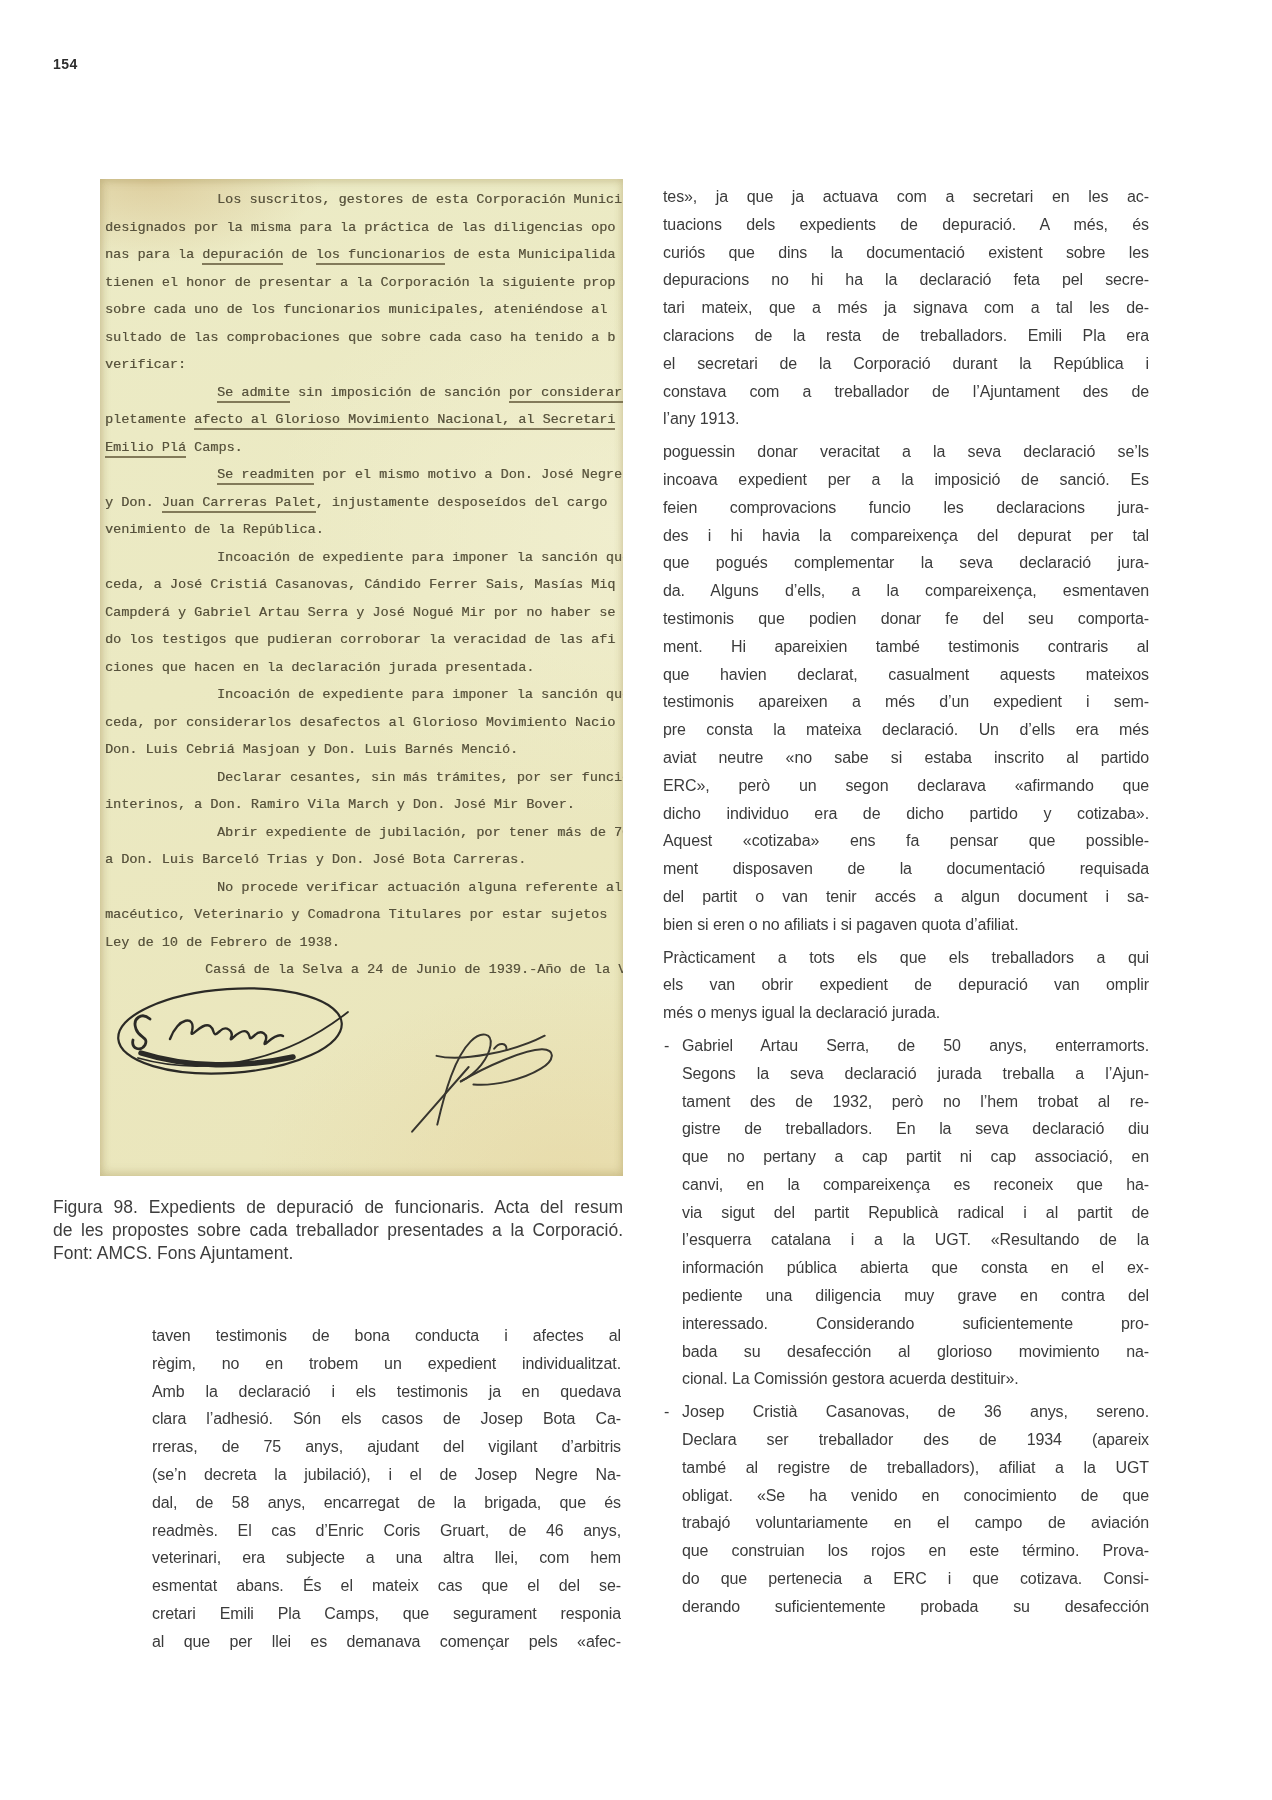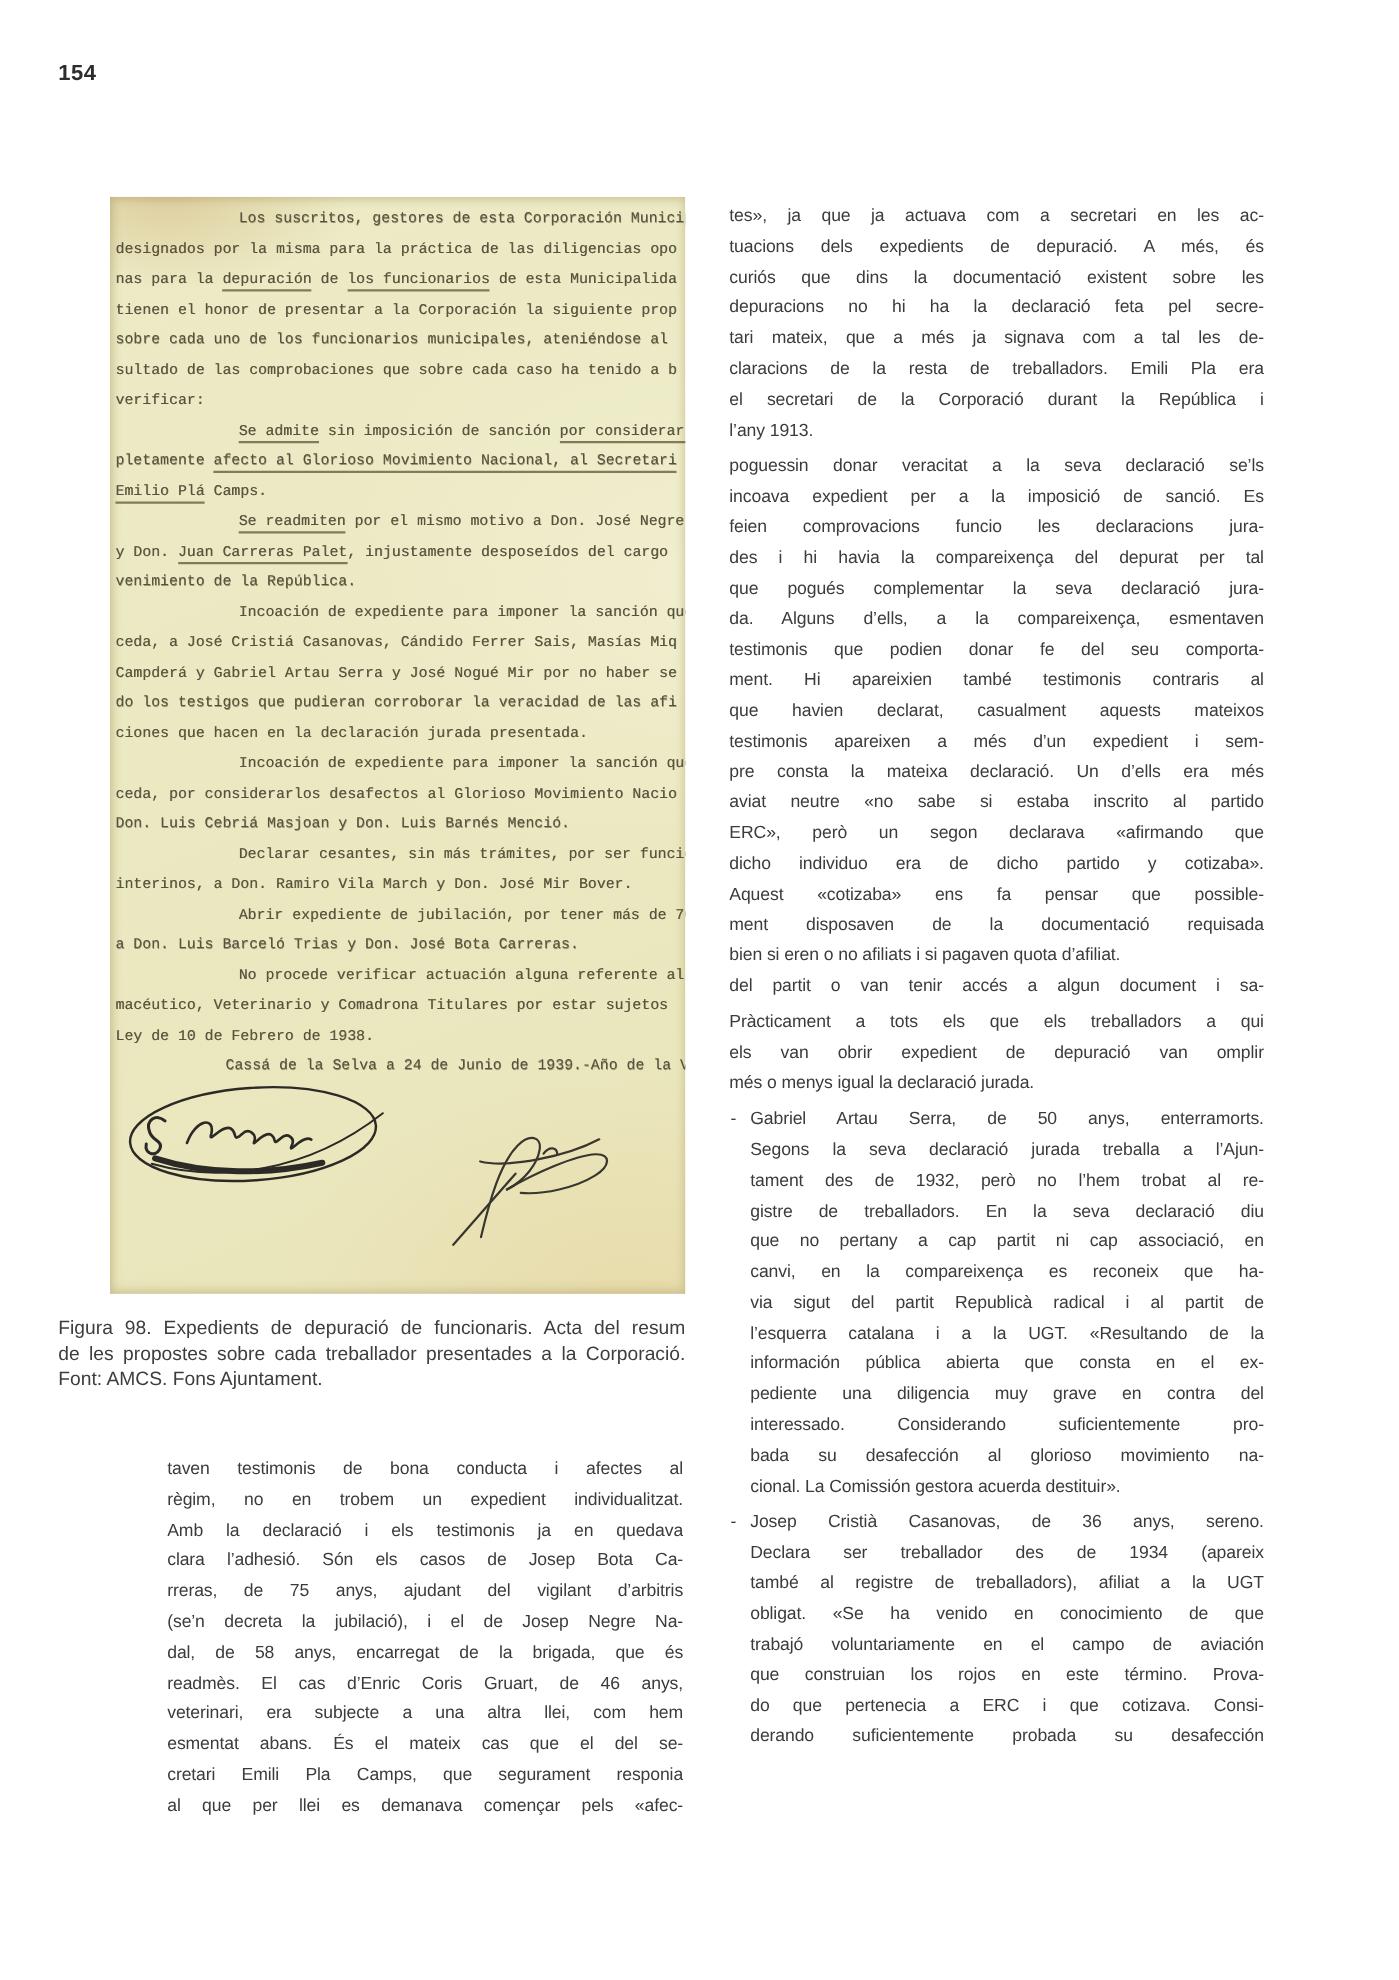--- a/index.html
+++ b/index.html
@@ -1,19 +1,19 @@
 <!DOCTYPE html>
 <html><head>
 <meta charset="utf-8">
 <style>
   html,body{margin:0;padding:0;background:#ffffff;}
   .page{position:relative;width:1272px;height:1800px;background:#ffffff;overflow:hidden;
         font-family:"Liberation Sans",sans-serif;color:#3a3a3a;}
 
-  .pagenum{position:absolute;left:53px;top:56px;font-size:20px;font-weight:bold;
+  .pagenum{position:absolute;left:53px;top:56px;font-size:14px;font-weight:bold;
            color:#2d2d2d;letter-spacing:.5px;}
 
   
   .doc{position:absolute;left:100px;top:179px;width:523px;height:997px;overflow:hidden;
        background:
          radial-gradient(ellipse 240px 120px at 10% 0%, rgba(205,172,112,.45), rgba(205,172,112,0) 70%),
          radial-gradient(ellipse 420px 260px at 90% 100%, rgba(228,205,148,.38), rgba(228,205,148,0) 75%),
          radial-gradient(ellipse 520px 420px at 100% 35%, rgba(244,242,216,.55), rgba(244,242,216,0) 70%),
          linear-gradient(158deg,#ecebc6 0%,#ebe9c2 45%,#eae5ba 100%);
        box-shadow:inset 0 3px 8px rgba(160,140,80,.25), inset 0 -4px 10px rgba(150,130,70,.2),
@@ -132,41 +132,42 @@
 
   <div class="bodycol rightcol">
       <div class="block">
         <div class="body-line">tes», ja que ja actuava com a secretari en les ac-</div>
         <div class="body-line">tuacions dels expedients de depuració. A més, és</div>
         <div class="body-line">curiós que dins la documentació existent sobre les</div>
         <div class="body-line">depuracions no hi ha la declaració feta pel secre-</div>
         <div class="body-line">tari mateix, que a més ja signava com a tal les de-</div>
         <div class="body-line">claracions de la resta de treballadors. Emili Pla era</div>
         <div class="body-line">el secretari de la Corporació durant la República i</div>
+        <div class="body-line">constava com a treballador de l’Ajuntament des de</div>
         <div class="body-line endline">l’any 1913.</div>
       </div>
       <div class="block">
         <div class="body-line">poguessin donar veracitat a la seva declaració se’ls</div>
         <div class="body-line">incoava expedient per a la imposició de sanció. Es</div>
         <div class="body-line">feien comprovacions funcio les declaracions jura-</div>
         <div class="body-line">des i hi havia la compareixença del depurat per tal</div>
         <div class="body-line">que pogués complementar la seva declaració jura-</div>
         <div class="body-line">da. Alguns d’ells, a la compareixença, esmentaven</div>
         <div class="body-line">testimonis que podien donar fe del seu comporta-</div>
         <div class="body-line">ment. Hi apareixien també testimonis contraris al</div>
         <div class="body-line">que havien declarat, casualment aquests mateixos</div>
         <div class="body-line">testimonis apareixen a més d’un expedient i sem-</div>
         <div class="body-line">pre consta la mateixa declaració. Un d’ells era més</div>
         <div class="body-line">aviat neutre «no sabe si estaba inscrito al partido</div>
         <div class="body-line">ERC», però un segon declarava «afirmando que</div>
         <div class="body-line">dicho individuo era de dicho partido y cotizaba».</div>
         <div class="body-line">Aquest «cotizaba» ens fa pensar que possible-</div>
         <div class="body-line">ment disposaven de la documentació requisada</div>
+        <div class="body-line">del partit o van tenir accés a algun document i sa-</div>
         <div class="body-line endline">bien si eren o no afiliats i si pagaven quota d’afiliat.</div>
-        <div class="body-line">del partit o van tenir accés a algun document i sa-</div>
       </div>
       <div class="block">
         <div class="body-line">Pràcticament a tots els que els treballadors a qui</div>
         <div class="body-line">els van obrir expedient de depuració van omplir</div>
         <div class="body-line endline">més o menys igual la declaració jurada.</div>
       </div>
       <div class="block li">
         <span class="dash">-</span>
         <div class="body-line">Gabriel Artau Serra, de 50 anys, enterramorts.</div>
         <div class="body-line">Segons la seva declaració jurada treballa a l’Ajun-</div>

